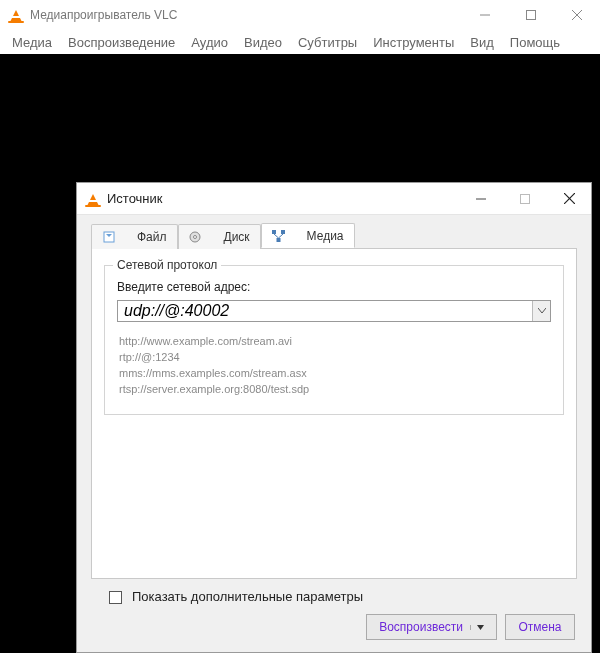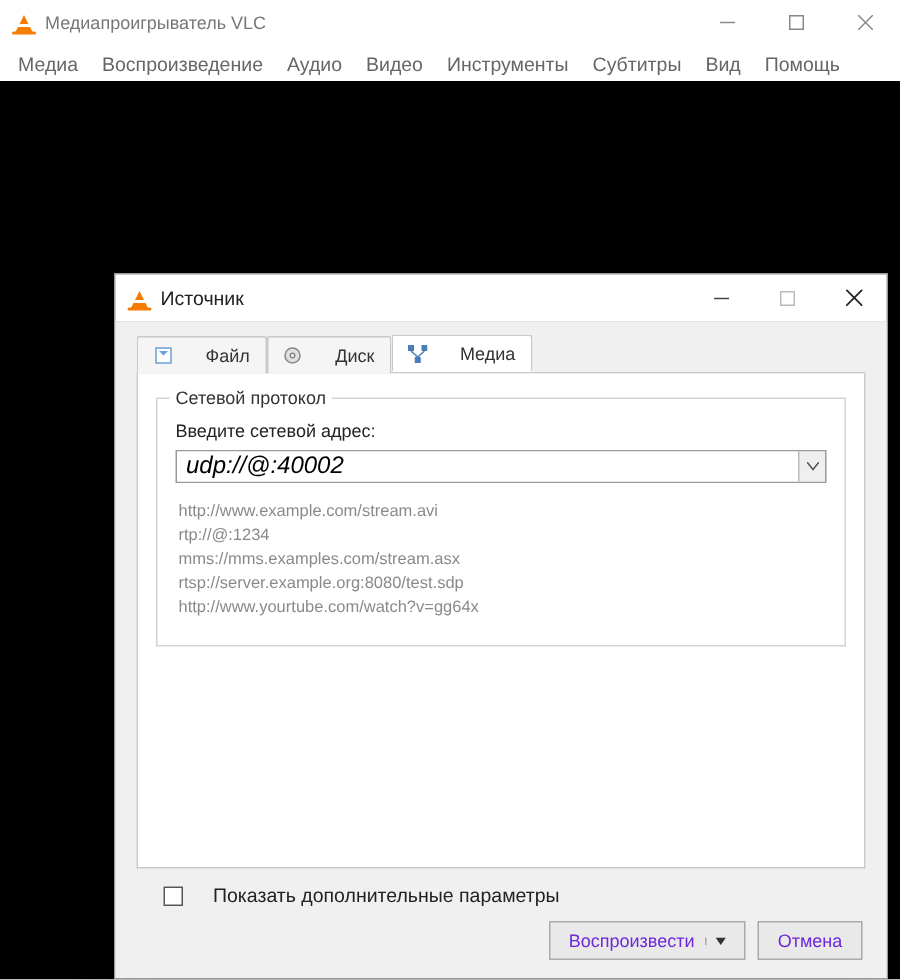--- a/index.html
+++ b/index.html
@@ -207,21 +207,21 @@
     background:#efefef;
   }
   .examples{
     margin-top:10px;
     color:#8a8a8a;
     font-size:11px;
     line-height:1.45;
     padding:2px;
   }
   .checkbox-row{
-    display:flex;align-items:flex-end;gap:20px;
+    display:flex;align-items:flex-end;gap:10px;
     font-size:13px;color:#222;
     margin: 10px 2px 10px 2px;
     padding-left: 16px;
   }
   .checkbox{
     width:13px;height:13px;border:1px solid #555;background:#fff;
   }
   .btnrow{
     display:flex;justify-content:flex-end;gap:8px;
     padding: 0 2px;
@@ -269,22 +269,22 @@
         </svg>
     </div>
   </div>
 </div>
 
 <div class="menubar">
   <span class="mitem">Медиа</span>
   <span class="mitem">Воспроизведение</span>
   <span class="mitem">Аудио</span>
   <span class="mitem">Видео</span>
+  <span class="mitem">Субтитры</span>
   <span class="mitem">Инструменты</span>
-  <span class="mitem">Субтитры</span>
   <span class="mitem">Вид</span>
   <span class="mitem">Помощь</span>
 </div>
 
 <div class="video-area"></div>
 
 <div class="dialog">
   <div class="dlg-titlebar">
     <span class="cone">
         <span class="stripe"></span>
@@ -352,21 +352,20 @@
             <svg width="8" height="6">
                 <polyline points="0,0 4,5 8,0" fill="none" stroke="#555"></polyline>
               </svg>
           </div>
         </div>
         <div class="examples">
           <div>http://www.example.com/stream.avi</div>
           <div>rtp://@:1234</div>
           <div>mms://mms.examples.com/stream.asx</div>
           <div>rtsp://server.example.org:8080/test.sdp</div>
-          <div>http://www.yourtube.com/watch?v=gg64x</div>
         </div>
       </div>
     </div>
 
     <div class="checkbox-row">
       <span class="checkbox"></span>
       <span>Показать дополнительные параметры</span>
     </div>
 
     <div class="btnrow">

